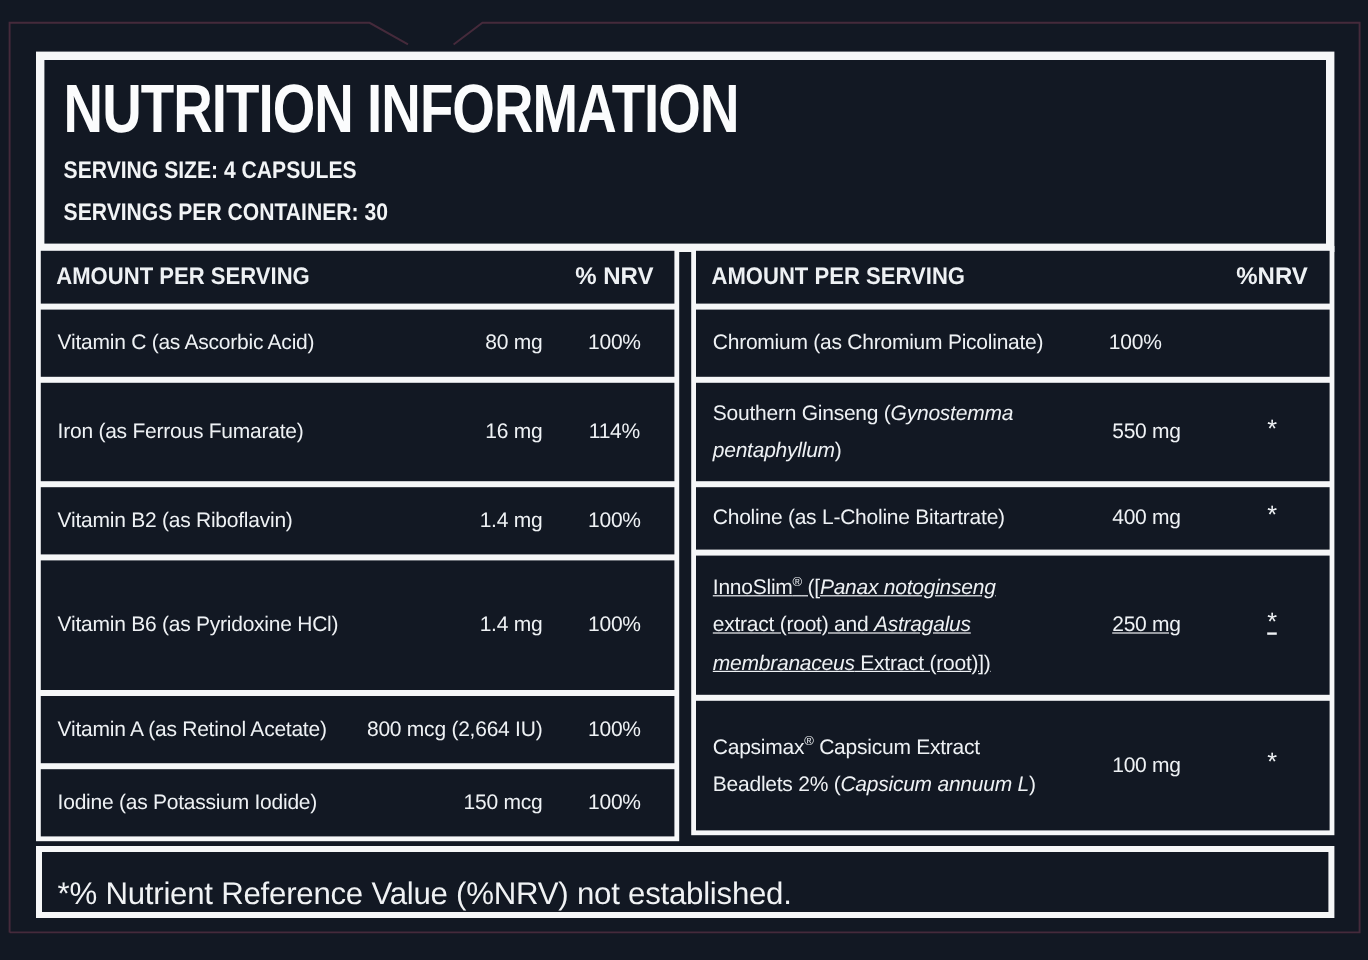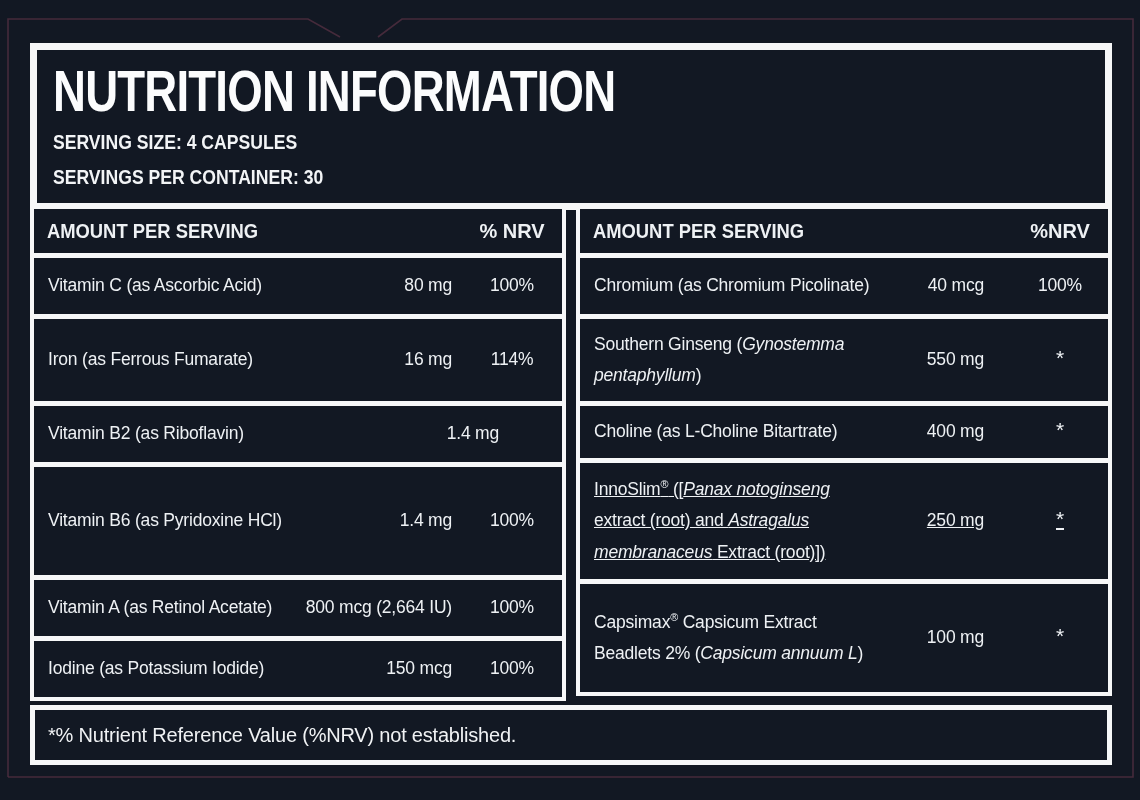--- a/index.html
+++ b/index.html
@@ -52,22 +52,22 @@
   .gr .amt{padding-right:28px;}
   .nrv{text-align:center;}
   .nrv.star{font-size:21px;position:relative;top:-2px;}
   .lbl em{font-style:italic;}
   .lbl sup{font-size:62%;vertical-align:super;line-height:0;}
 
   
   .footbox{
     position:absolute;left:30px;top:705px;width:1082px;height:60px;
     border:5px solid #f6f7f8;box-sizing:border-box;background:#121823;
-    display:flex;align-items:center;padding-left:13px;
-    font-size:20px;letter-spacing:-0.2px;color:#f0f2f4;
+    display:flex;align-items:flex-end;padding-left:13px;
+    font-size:26px;letter-spacing:-0.2px;color:#f0f2f4;
   }
 </style>
 </head>
 <body>
 
 <div id="stage">
 
   <svg id="decor" viewBox="0 0 1140 800" fill="none" xmlns="http://www.w3.org/2000/svg">
     <path d="M8,777 L8,19 L308,19 L340,37" stroke="#4f2e40" stroke-width="1.6" opacity="0.85"></path>
     <path d="M378,37 L402,19 L1133,19 L1133,777 L8,777" stroke="#4f2e40" stroke-width="1.6" opacity="0.85"></path>
@@ -87,21 +87,21 @@
       <div class="trow gl" style="height: 56px;">
         <div class="lbl"><span>Vitamin C (as Ascorbic Acid)</span></div>
         <div class="amt">80 mg</div>
         <div class="nrv">100%</div>
       </div>
       <div class="trow gl" style="height: 82px;">
         <div class="lbl"><span>Iron (as Ferrous Fumarate)</span></div>
         <div class="amt">16 mg</div>
         <div class="nrv">114%</div>
       </div>
-      <div class="trow gl" style="height: 56px; gap: 47px;">
+      <div class="trow gl" style="height: 56px;">
         <div class="lbl"><span>Vitamin B2 (as Riboflavin)</span></div>
         <div class="amt">1.4 mg</div>
         <div class="nrv">100%</div>
       </div>
       <div class="trow gl" style="height: 108px;">
         <div class="lbl"><span>Vitamin B6 (as Pyridoxine HCl)</span></div>
         <div class="amt">1.4 mg</div>
         <div class="nrv">100%</div>
       </div>
       <div class="trow gl" style="height: 56px;">
@@ -115,21 +115,20 @@
         <div class="nrv">100%</div>
       </div>
     </div>
   <div class="tablebox" id="right-table">
       <div class="trow hrow gr" style="height: 44px;">
         <div class="hd-amount">AMOUNT PER SERVING</div>
         <div class="hd-nrv">%NRV</div>
       </div>
       <div class="trow gr" style="height: 56px;">
         <div class="lbl"><span>Chromium (as Chromium Picolinate)</span></div>
-        <div class="amt">40 mcg</div>
         <div class="nrv">100%</div>
       </div>
       <div class="trow gr" style="height: 82px;">
         <div class="lbl"><span>Southern Ginseng (</span><em>Gynostemma pentaphyllum</em><span>)</span></div>
         <div class="amt">550 mg</div>
         <div class="nrv star">*</div>
       </div>
       <div class="trow gr" style="height: 52px;">
         <div class="lbl"><span>Choline (as L-Choline Bitartrate)</span></div>
         <div class="amt">400 mg</div>

